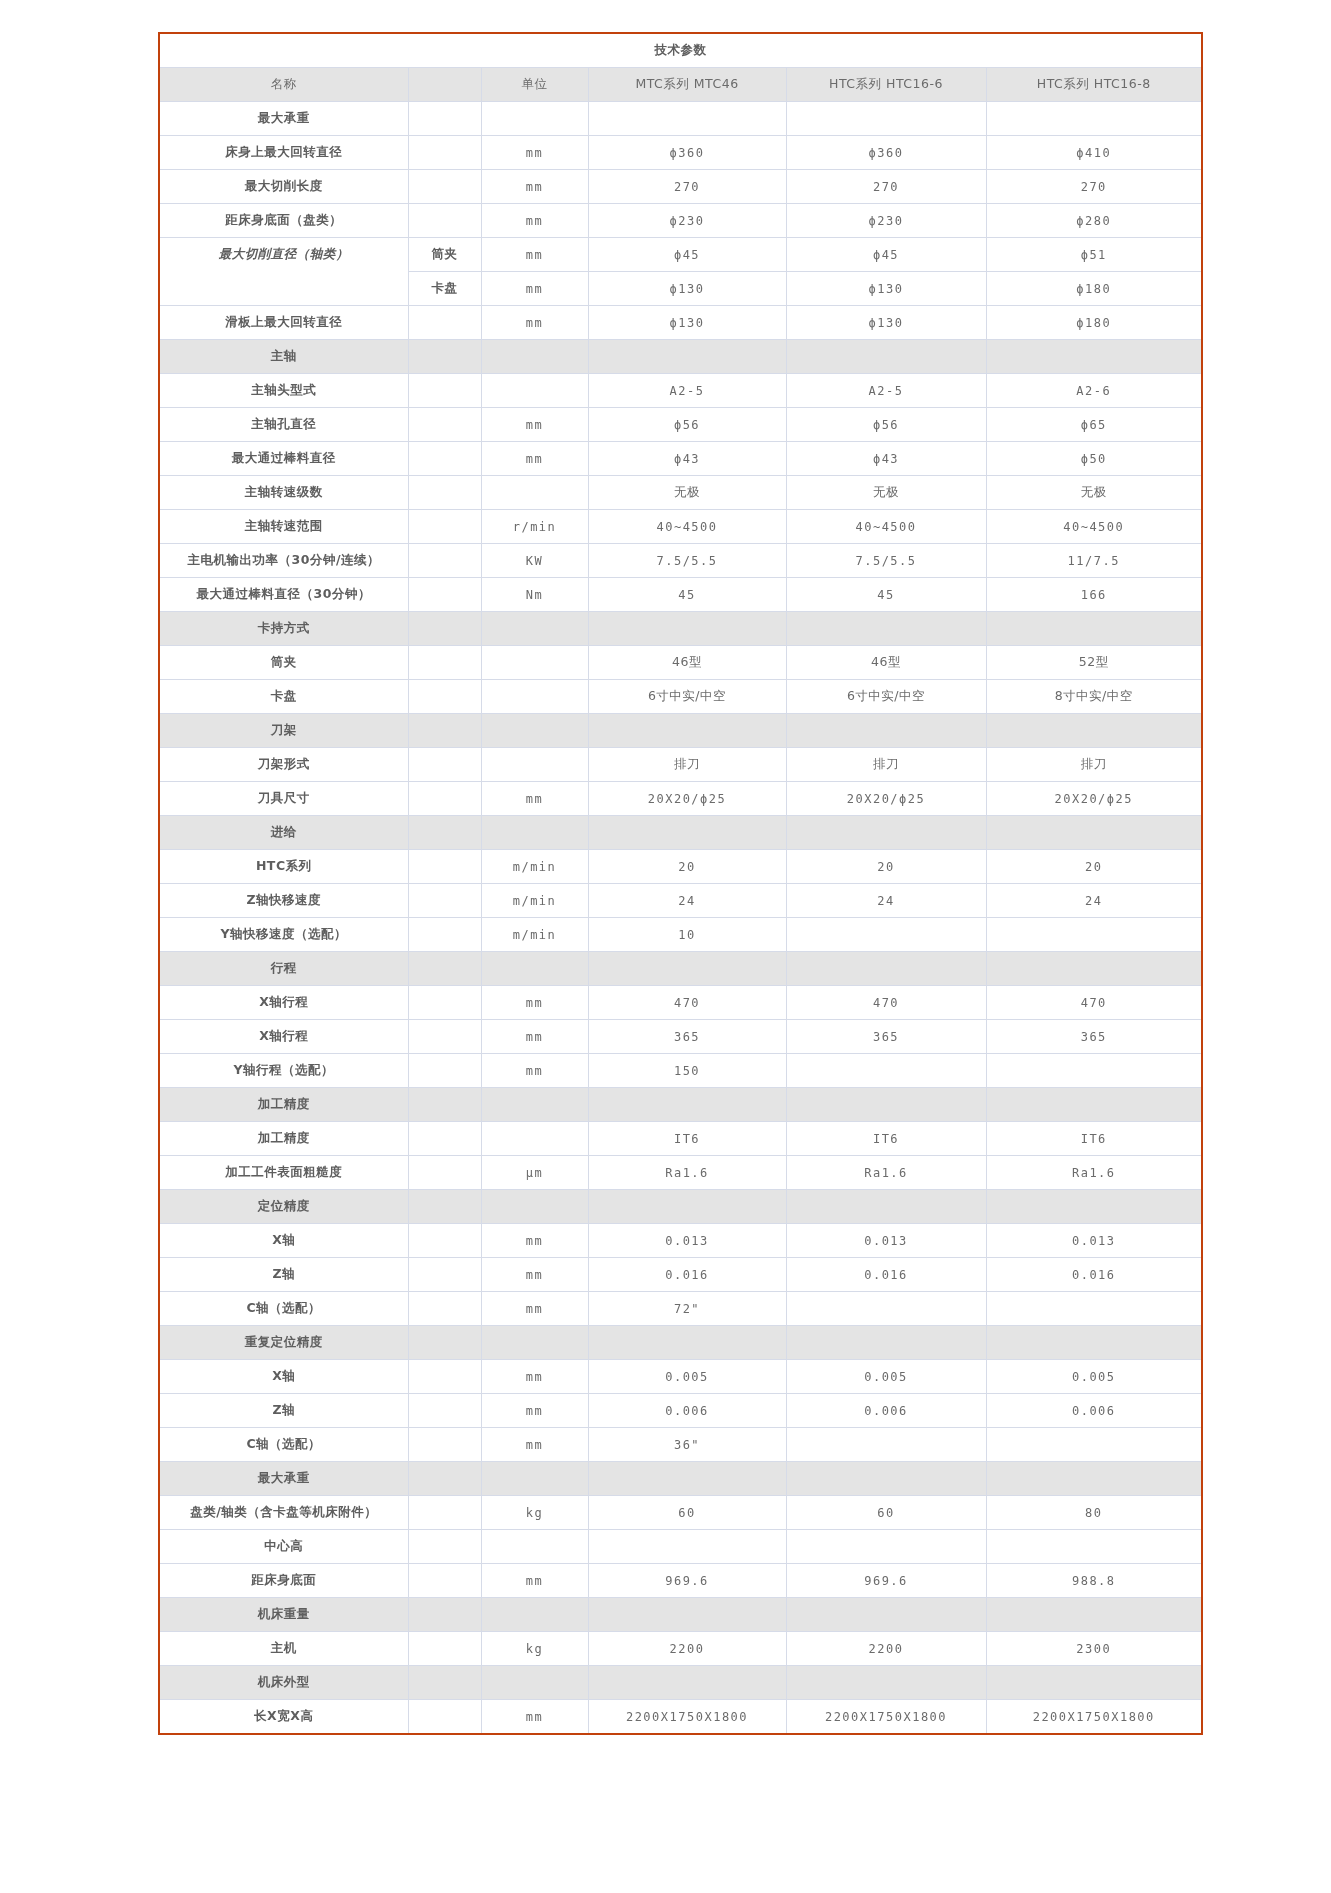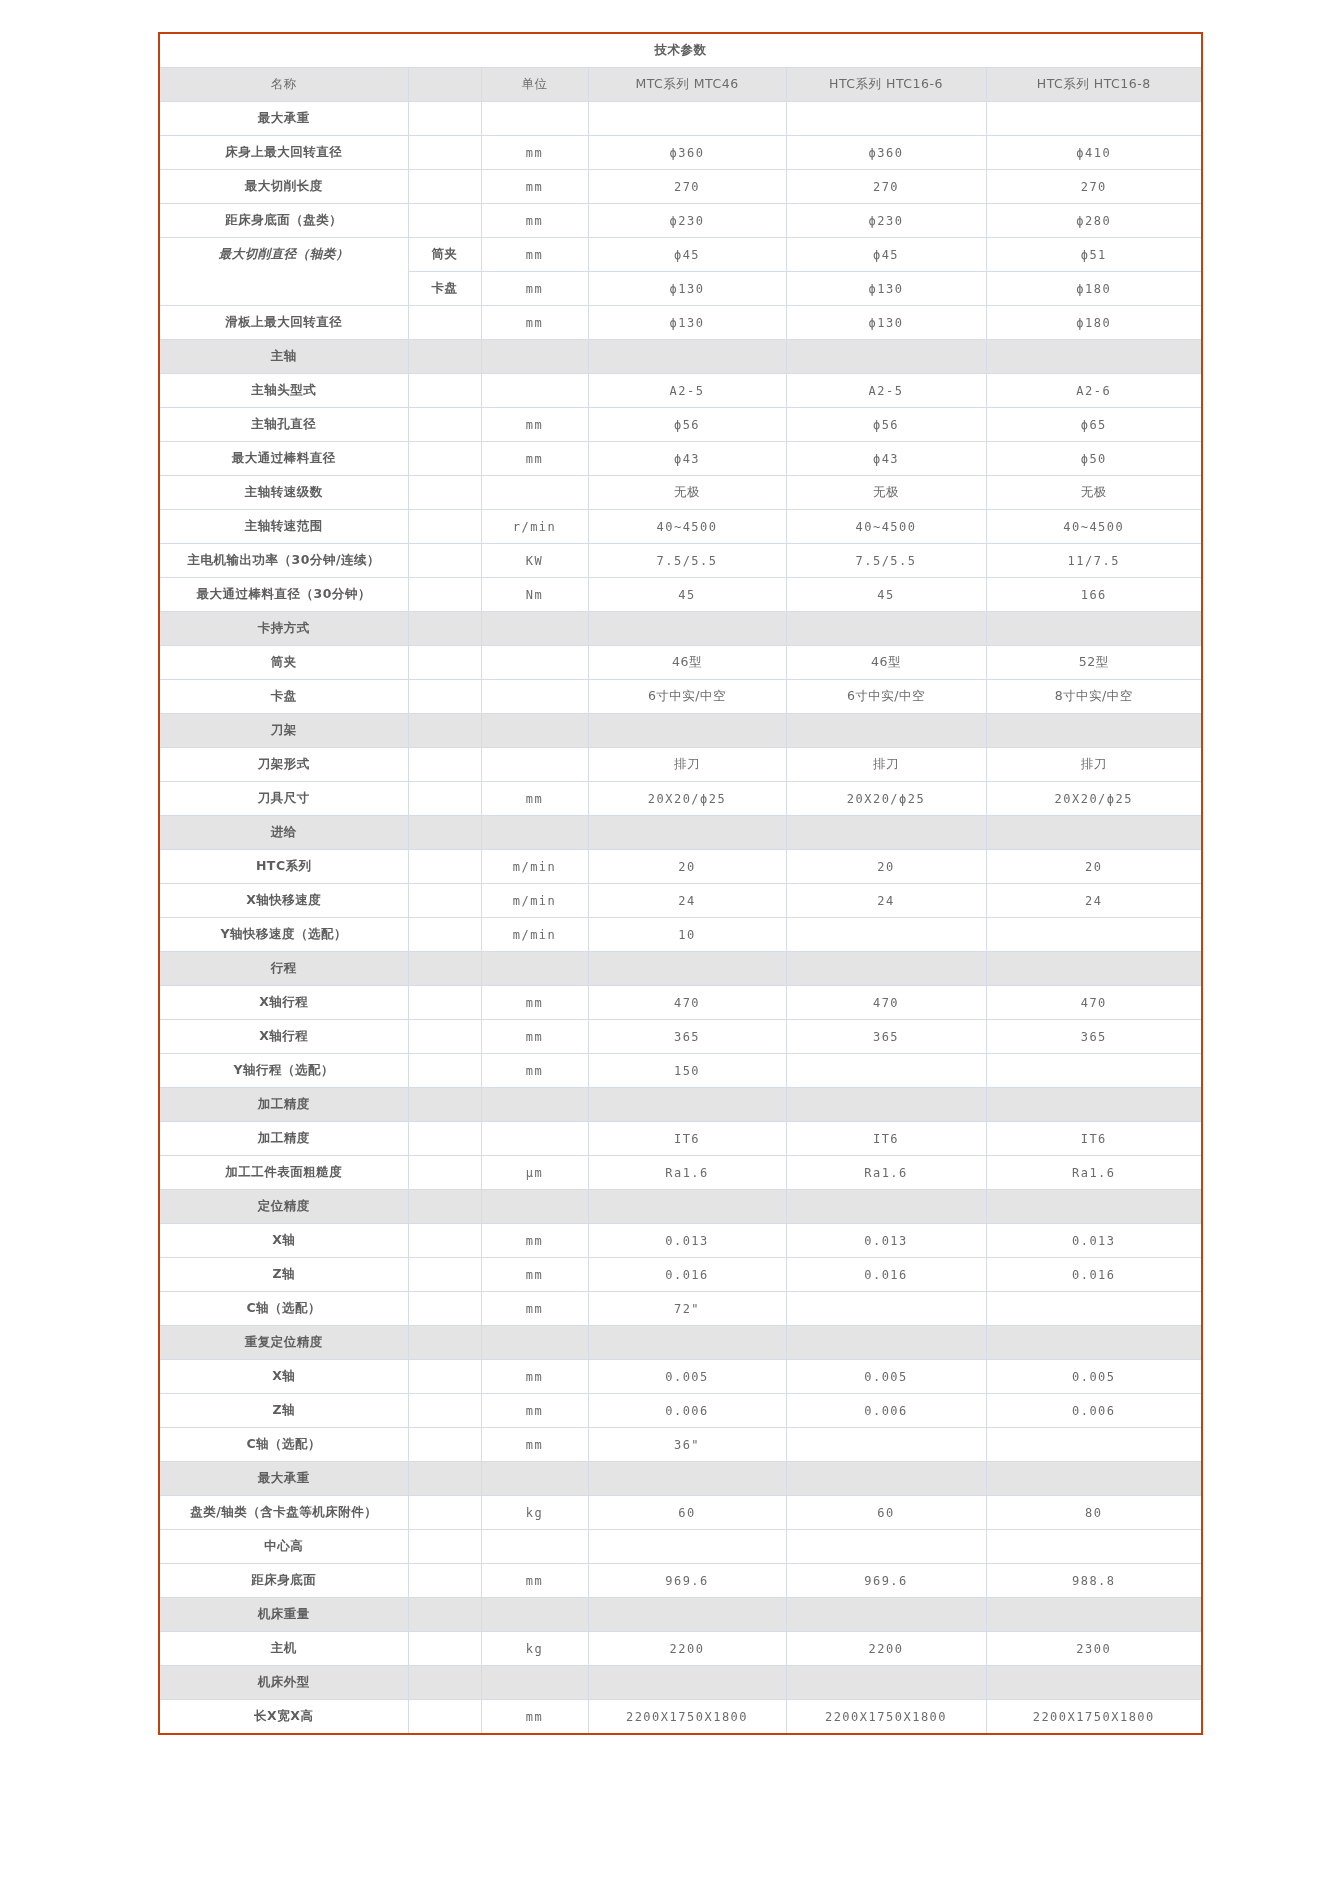--- a/index.html
+++ b/index.html
@@ -215,21 +215,21 @@
         </tr>
         <tr>
           <td class="name">HTC系列</td>
           <td class="name"></td>
           <td class="num">m/min</td>
           <td class="num">20</td>
           <td class="num">20</td>
           <td class="num">20</td>
         </tr>
         <tr>
-          <td class="name">X轴快移速度</td>
+          <td class="name">Z轴快移速度</td>
           <td class="name"></td>
           <td class="num">m/min</td>
           <td class="num">24</td>
           <td class="num">24</td>
           <td class="num">24</td>
         </tr>
         <tr>
           <td class="name">Y轴快移速度（选配）</td>
           <td class="name"></td>
           <td class="num">m/min</td>

